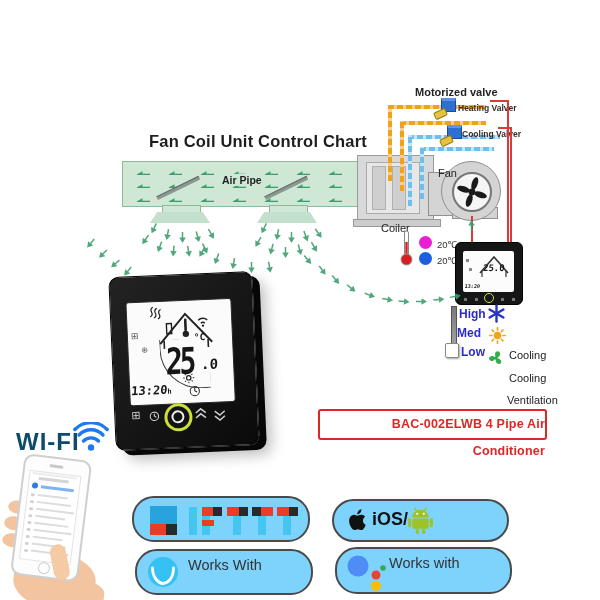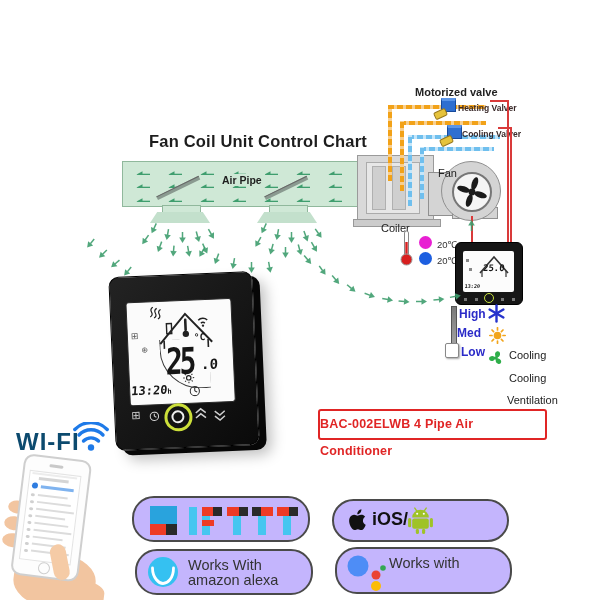--- a/index.html
+++ b/index.html
@@ -44,31 +44,31 @@
   .lcd{position:absolute;left:15px;top:25px;width:104px;height:102px;background:#fbfbfb;border-radius:3px;border:1px solid #2a2a2a;}
   .seg{font-family:"DejaVu Sans Mono",monospace;font-weight:bold;color:#161616;}
   .lcdicon{position:absolute;color:#555;}
   .arcdeco{position:absolute;left:31px;top:38px;width:49px;height:49px;border-left:1.5px solid #3a3a3a;
            border-bottom:1.5px solid #3a3a3a;border-bottom-left-radius:40px;}
   .touchglyph{position:absolute;color:#cfcfcf;}
   .ring{position:absolute;left:49px;top:128px;width:22px;height:22px;border:3px solid #ccdf3a;border-radius:50%;}
   .ring > div{position:absolute;left:4px;top:4px;width:9px;height:9px;border:2.5px solid #eee;border-radius:50%;}
   
   .prodbox{left:318px;top:409px;width:225px;height:27px;border:2.5px solid #e02525;border-radius:3px;
-           text-align:left;line-height:27px;font-size:12.5px;font-weight:bold;color:#e02525;letter-spacing:.2px;}
+           text-align:right;line-height:27px;font-size:12.5px;font-weight:bold;color:#e02525;letter-spacing:.2px;}
   
   .wifitext{left:16px;top:428px;font-size:24px;font-weight:bold;color:#0c4a6e;letter-spacing:1px;}
   
   .phonegroup{left:2px;top:456px;width:118px;height:144px;transform:rotate(7deg);}
   .skin{position:absolute;background:#f2c5a0;border-radius:50%;}
   .phone{position:absolute;left:14px;top:2px;width:64px;height:118px;background:#fdfdfd;border:2px solid #cfcfcf;border-radius:10px;z-index:2;}
   .pscreen{position:absolute;left:5px;top:14px;width:50px;height:88px;background:#fff;border:1px solid #e4e4e4;overflow:hidden;}
   .prow{position:absolute;height:2px;background:#dcdcdc;}
   
-  .pill{position:absolute;background:#c4b5fd;border:2px solid #4a4a4a;border-radius:22px;}
+  .pill{position:absolute;background:#7dd3fc;border:2px solid #4a4a4a;border-radius:22px;}
   .ifb{position:absolute;}
   .badgetext{position:absolute;font-size:14.5px;color:#333;line-height:16px;white-space:nowrap;}
   .badgebold{position:absolute;font-size:18px;font-weight:bold;color:#111;white-space:nowrap;}
   .sarrow{position:absolute;width:13px;height:9px;opacity:.9;}
 </style>
 </head>
 <body>
 
 <div id="stage">
 
@@ -447,21 +447,20 @@
         <circle cx="16.2" cy="7.5" r="1" fill="#fff"></circle>
     </svg>
   </div>
 
   <div class="pill" style="left:135px;top:549px;width:174px;height:42px;">
     <svg class="abs" style="left:10px;top:5px;" width="32" height="32" viewBox="0 0 32 32">
       <circle cx="16" cy="16" r="15" fill="#35c1f1"></circle>
       <path d="M5.5 12 C5.5 22 12 27.5 16 27.5 C20.5 27.5 26.5 22.5 26.5 12" fill="none" stroke="#fff" stroke-width="2.8" stroke-linecap="round"></path>
     </svg>
     <div class="badgetext" style="left:51px;top:6px;">Works With</div>
-    <div class="badgetext" style="left:51px;top:21px;">amazon alexa</div>
   </div>
 
   <div class="pill" style="left:335px;top:547px;width:173px;height:43px;">
     <svg class="abs" style="left:6px;top:3px;" width="44" height="40" viewBox="0 0 44 40">
       <circle cx="15" cy="14" r="10.5" fill="#4e8df6"></circle>
       <circle cx="40" cy="16" r="2.8" fill="#34a853"></circle>
       <circle cx="33" cy="23" r="4.5" fill="#ea4335"></circle>
       <circle cx="33" cy="34" r="5" fill="#fbbc05"></circle>
     </svg>
     <div class="badgetext" style="left:52px;top:6px;">Works with</div>

